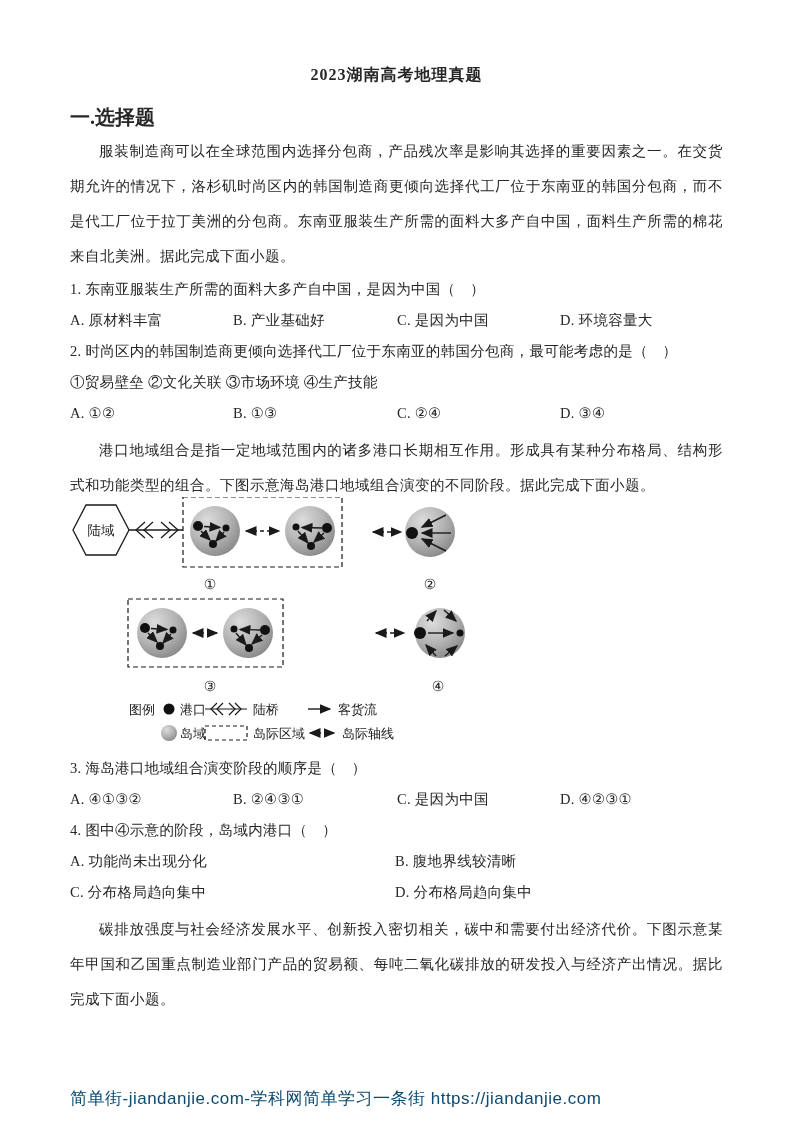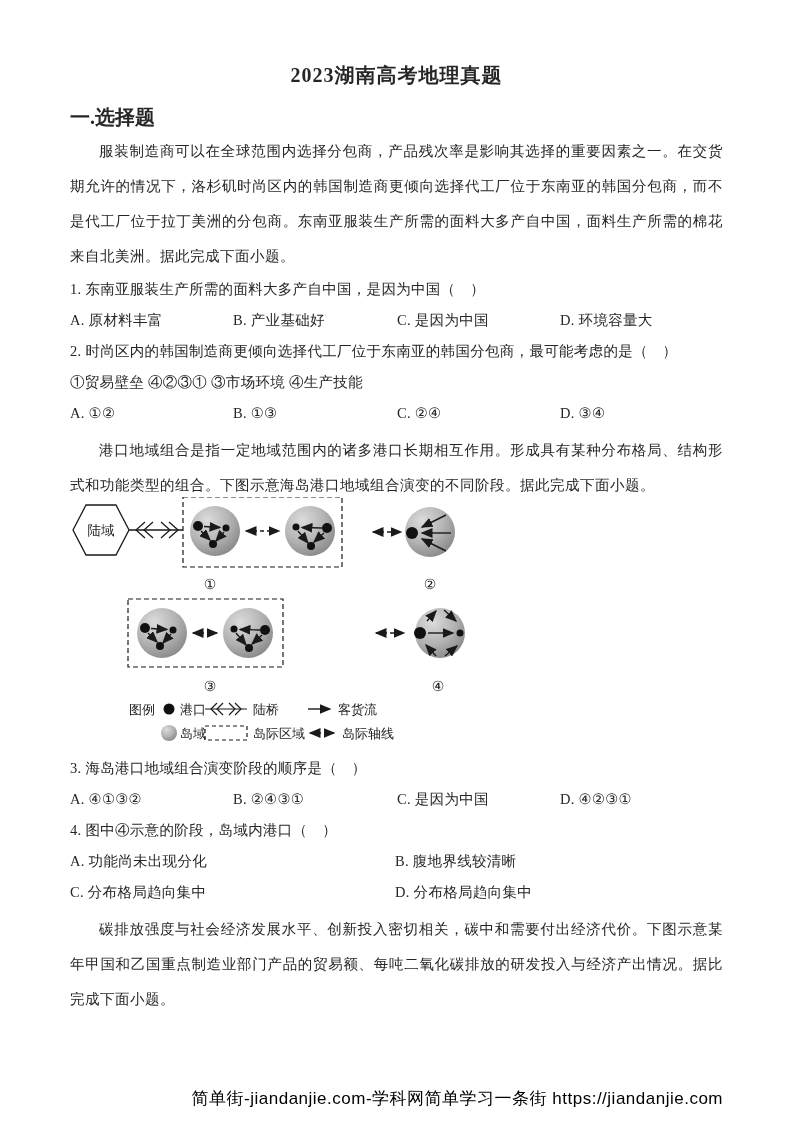--- a/index.html
+++ b/index.html
@@ -8,21 +8,21 @@
     width:793px; height:1122px;
     box-sizing:border-box;
     padding:60px 70px 0;
     background:#ffffff;
     color:#262626;
     font-family:"Liberation Serif","DejaVu Serif",serif;
     overflow:hidden;
   }
   .title {
     margin:0; text-align:center;
-    font-size:20px; line-height:30px; font-weight:bold;
+    font-size:16px; line-height:30px; font-weight:bold;
     letter-spacing:1px;
   }
   .section-heading {
     margin:14px 0 4px; font-size:20px; line-height:26px; font-weight:bold;
   }
   .passage {
     margin:4px 0 0;
     font-size:14.5px; line-height:35px;
     text-indent:2em; text-align:justify;
     letter-spacing:0.5px;
@@ -33,22 +33,22 @@
     font-size:14.5px; line-height:31px; letter-spacing:0.3px;
   }
   .opts2 {
     display:grid; grid-template-columns:325px 1fr;
     font-size:14.5px; line-height:31px; letter-spacing:0.3px;
   }
   figure.diagram { margin:-6px 0 6px; }
   figure.diagram svg { display:block; }
   .svg-label { font-family:"Liberation Serif","DejaVu Serif",serif; fill:#1a1a1a; }
   .footer {
-    margin-top:70px; text-align:right;
-    color:#000000; font-size:17px; line-height:24px;
+    margin-top:70px; text-align:left;
+    color:#0c4a6e; font-size:17px; line-height:24px;
     font-family:"Liberation Sans","DejaVu Sans",sans-serif;
     letter-spacing:0.5px;
   }
 </style>
 </head>
 <body>
 
 <div class="page">
 
   <h1 class="title">2023湖南高考地理真题</h1>
@@ -59,21 +59,21 @@
 
   <div class="qline">1. 东南亚服装生产所需的面料大多产自中国，是因为中国（　）</div>
   <div class="opts4">
     <span>A. 原材料丰富</span>
     <span>B. 产业基础好</span>
     <span>C. 是因为中国</span>
     <span>D. 环境容量大</span>
   </div>
 
   <div class="qline">2. 时尚区内的韩国制造商更倾向选择代工厂位于东南亚的韩国分包商，最可能考虑的是（　）</div>
-  <div class="qline">①贸易壁垒 ④②③① ③市场环境 ④生产技能</div>
+  <div class="qline">①贸易壁垒 ②文化关联 ③市场环境 ④生产技能</div>
   <div class="opts4">
     <span>A. ①②</span>
     <span>B. ①③</span>
     <span>C. ②④</span>
     <span>D. ③④</span>
   </div>
 
   <p class="passage">港口地域组合是指一定地域范围内的诸多港口长期相互作用。形成具有某种分布格局、结构形式和功能类型的组合。下图示意海岛港口地域组合演变的不同阶段。据此完成下面小题。</p>
 
   <figure class="diagram">

